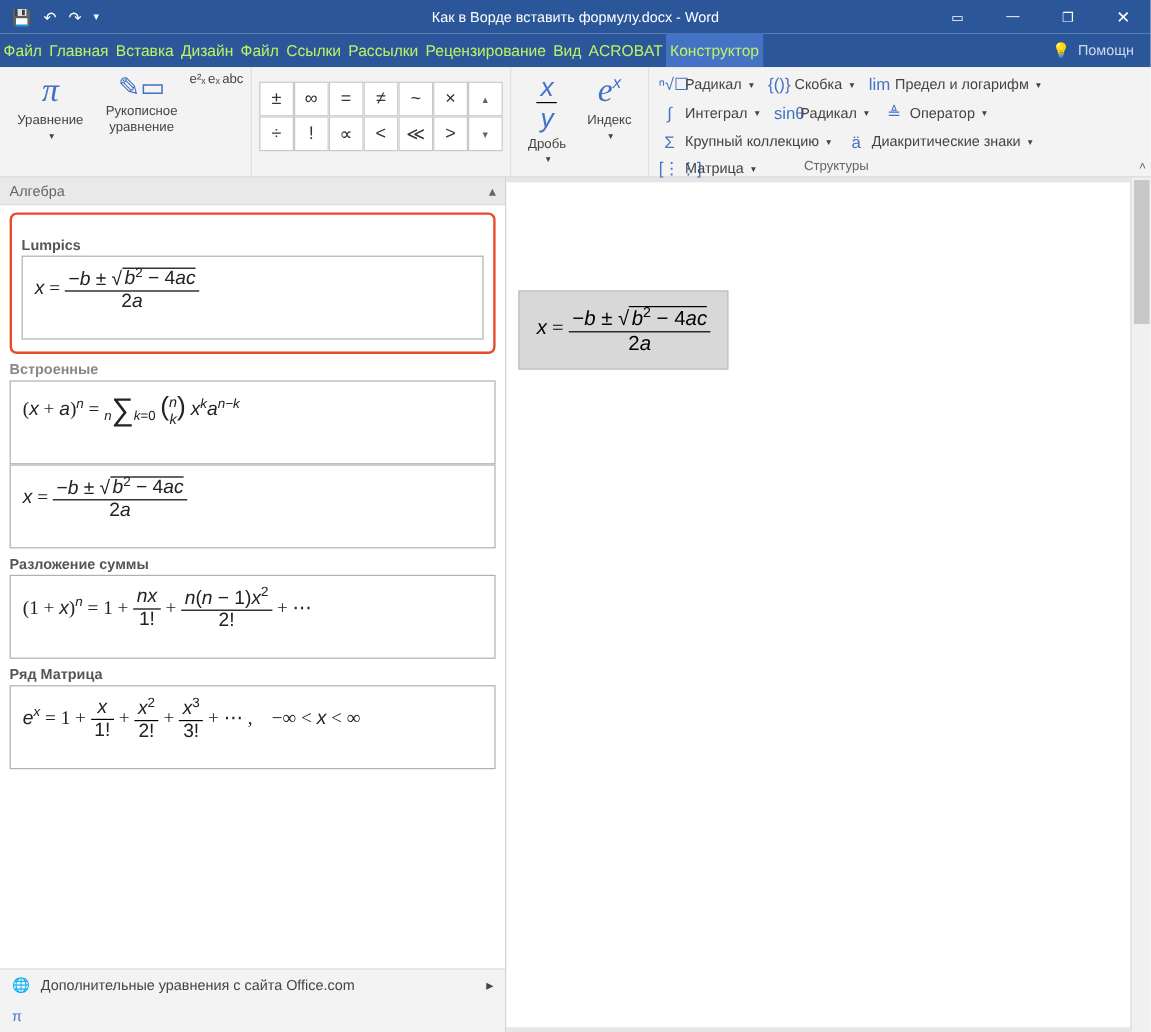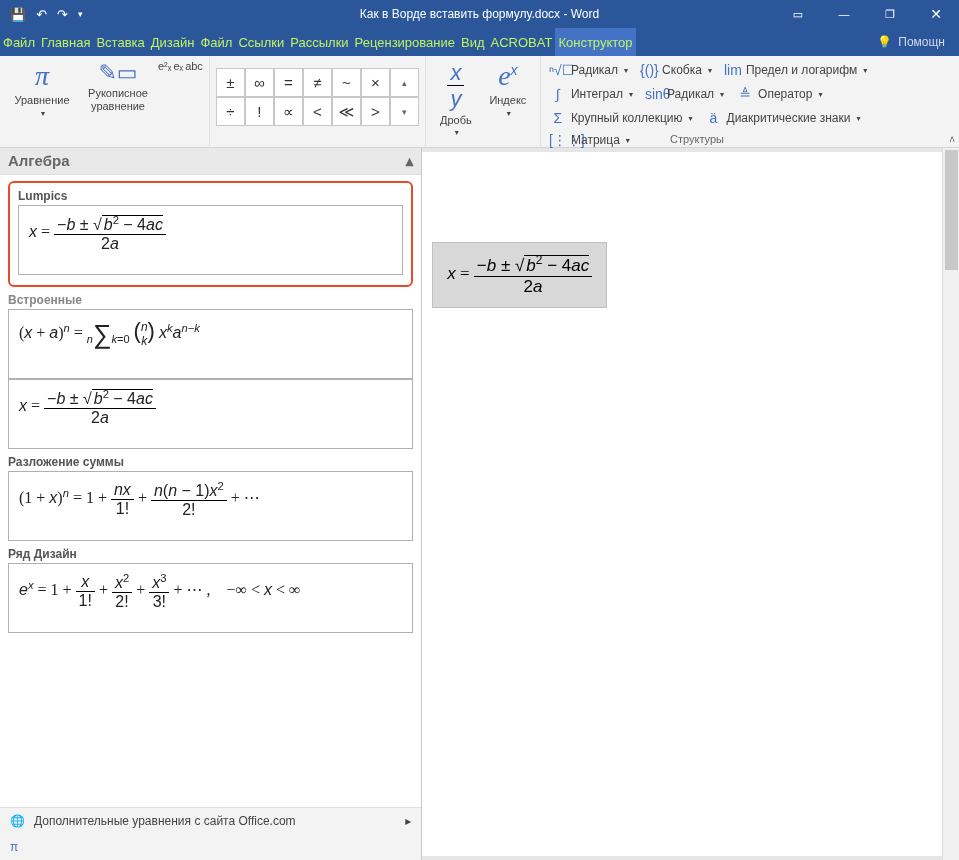--- a/index.html
+++ b/index.html
@@ -25,26 +25,26 @@
 .sym-grid{display:grid;grid-template-columns:repeat(7,29px);grid-template-rows:29px 29px;gap:0}
 .sym{border:1px solid #c8c8c8;display:flex;align-items:center;justify-content:center;font-size:15px;background:#fff;color:#333}
 .sym.drop{font-size:9px;color:#666}
 .struct{display:flex;flex-wrap:wrap;padding:4px 8px 0;gap:2px 12px;flex:1}
 .sbtn{display:flex;align-items:center;gap:4px;font-size:12px;color:#444;height:20px}
 .sbtn .si{color:#4472c4;font-size:14px;width:18px;text-align:center}
 .struct-label{position:absolute;bottom:2px;left:670px;font-size:11px;color:#666}
 .collapse{position:absolute;right:4px;bottom:2px;font-size:10px;color:#666}
 .main{display:flex;height:712px}
 .gallery{width:429px;background:#fff;border-right:1px solid #c8c8c8;overflow:hidden;display:flex;flex-direction:column}
-.gal-head{background:#e9e9e9;padding:4px 8px;font-size:15px;color:#666;font-weight:700;border-bottom:1px solid #ddd;display:flex;justify-content:space-between}
+.gal-head{background:#e9e9e9;padding:4px 8px;font-size:12px;color:#666;font-weight:400;border-bottom:1px solid #ddd;display:flex;justify-content:space-between}
 .gal-body{flex:1;padding:4px 8px 0;overflow:hidden}
 .eq-name{font-size:12px;color:#555;font-weight:600;margin:6px 0 2px}
 .eq-box{border:1px solid #b0b0b0;background:#fff;padding:8px 10px;min-height:70px;font-family:'Cambria Math','Times New Roman',serif;font-size:16px;color:#222}
 .highlight{border:2px solid #e84b2c;border-radius:6px;padding:6px 8px 10px;margin-top:2px}
-.highlight .eq-name{margin-top:0}
+.highlight .eq-name{margin-top:12px}
 .gal-foot{border-top:1px solid #ddd;background:#f3f3f3}
 .foot-item{display:flex;align-items:center;gap:8px;padding:6px 10px;font-size:12px;color:#444}
 .foot-item .fi{color:#4472c4;width:16px}
 .doc{flex:1;background:#e6e6e6;display:flex;justify-content:center;padding-top:4px}
 .page{background:#fff;width:520px;height:704px;padding:90px 0 0 10px}
 .eq-obj{display:inline-block;background:#d8d8d8;border:1px solid #bfbfbf;padding:10px 14px;font-family:'Cambria Math','Times New Roman',serif;font-size:17px}
 .frac{display:inline-block;vertical-align:middle;text-align:center}
 .frac .num{display:block;border-bottom:1px solid #000;padding:0 3px}
 .frac .den{display:block;padding:0 3px}
 .sup{font-size:0.7em;vertical-align:super}
@@ -213,21 +213,21 @@
    <div class="eq-box">
     (<i>x</i> + <i>a</i>)<span class="sup"><i>n</i></span> = <span class="sum"><span><i>n</i></span><span class="big">∑</span><span><i>k</i>=0</span></span> <span style="font-size:22px">(</span><span class="frac" style="font-size:12px"><span style="display:block"><i>n</i></span><span style="display:block"><i>k</i></span></span><span style="font-size:22px">)</span> <i>x</i><span class="sup"><i>k</i></span><i>a</i><span class="sup"><i>n−k</i></span>
    </div>
    <div class="eq-box">
     <i>x</i> = <span class="frac"><span class="num">−<i>b</i> ± √<span class="sqrt"><i>b</i><span class="sup">2</span> − 4<i>ac</i></span></span><span class="den">2<i>a</i></span></span>
    </div>
    <div class="eq-name">Разложение суммы</div>
    <div class="eq-box">
     (1 + <i>x</i>)<span class="sup"><i>n</i></span> = 1 + <span class="frac"><span class="num"><i>nx</i></span><span class="den">1!</span></span> + <span class="frac"><span class="num"><i>n</i>(<i>n</i> − 1)<i>x</i><span class="sup">2</span></span><span class="den">2!</span></span> + ⋯
    </div>
-   <div class="eq-name">Ряд Дизайн</div>
+   <div class="eq-name">Ряд Матрица</div>
    <div class="eq-box">
     <i>e</i><span class="sup"><i>x</i></span> = 1 + <span class="frac"><span class="num"><i>x</i></span><span class="den">1!</span></span> + <span class="frac"><span class="num"><i>x</i><span class="sup">2</span></span><span class="den">2!</span></span> + <span class="frac"><span class="num"><i>x</i><span class="sup">3</span></span><span class="den">3!</span></span> + ⋯ , &nbsp;&nbsp; −∞ &lt; <i>x</i> &lt; ∞
    </div>
   </div>
   <div class="gal-foot">
    <div class="foot-item">
     <span class="fi">🌐</span>
     <span>Дополнительные уравнения с сайта Office.com</span>
     <span style="margin-left:auto">▸</span>
    </div>

